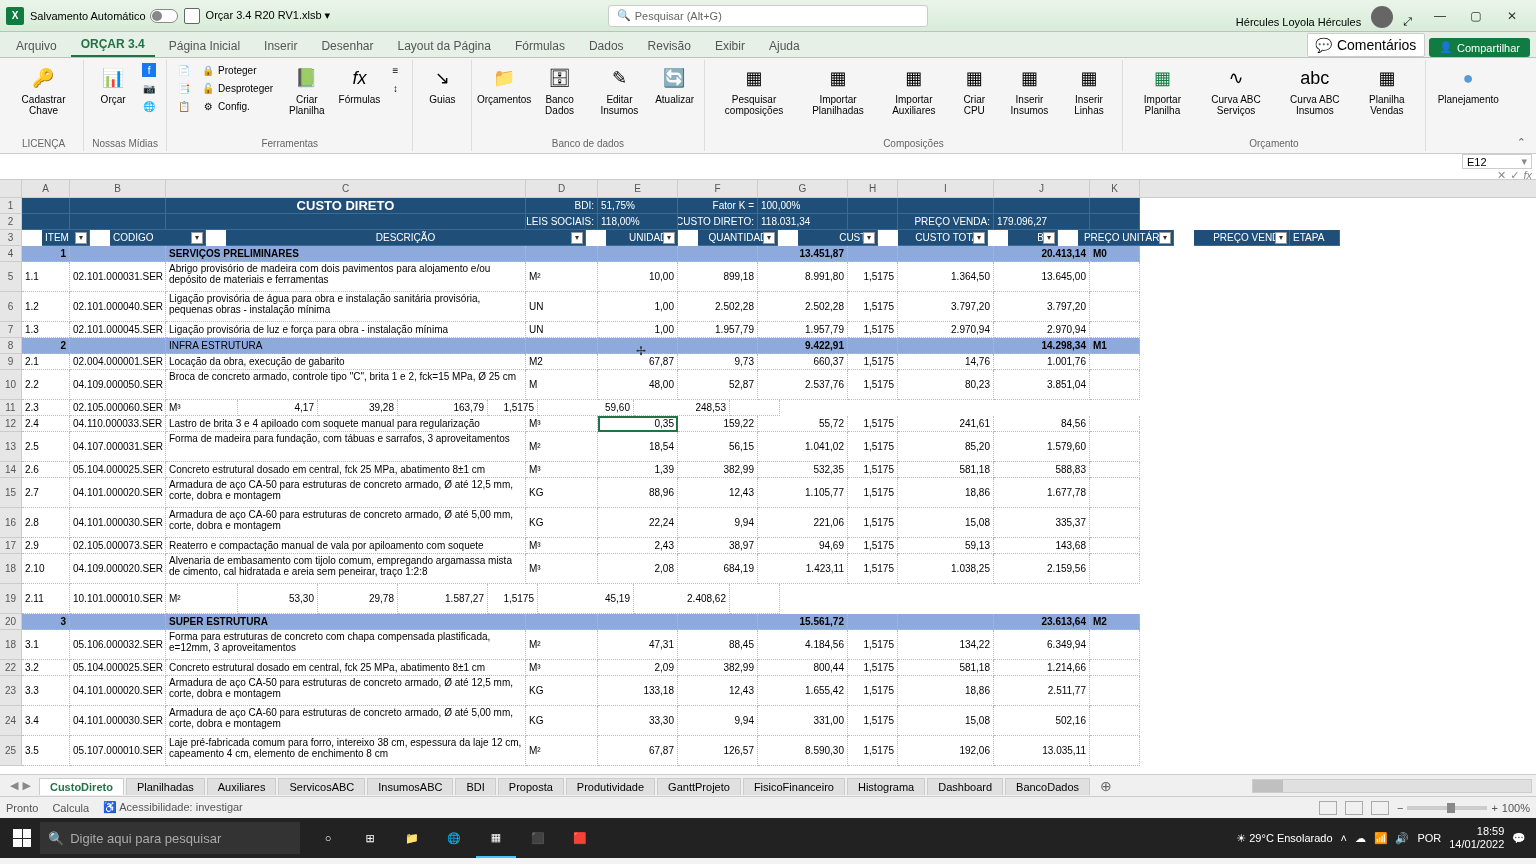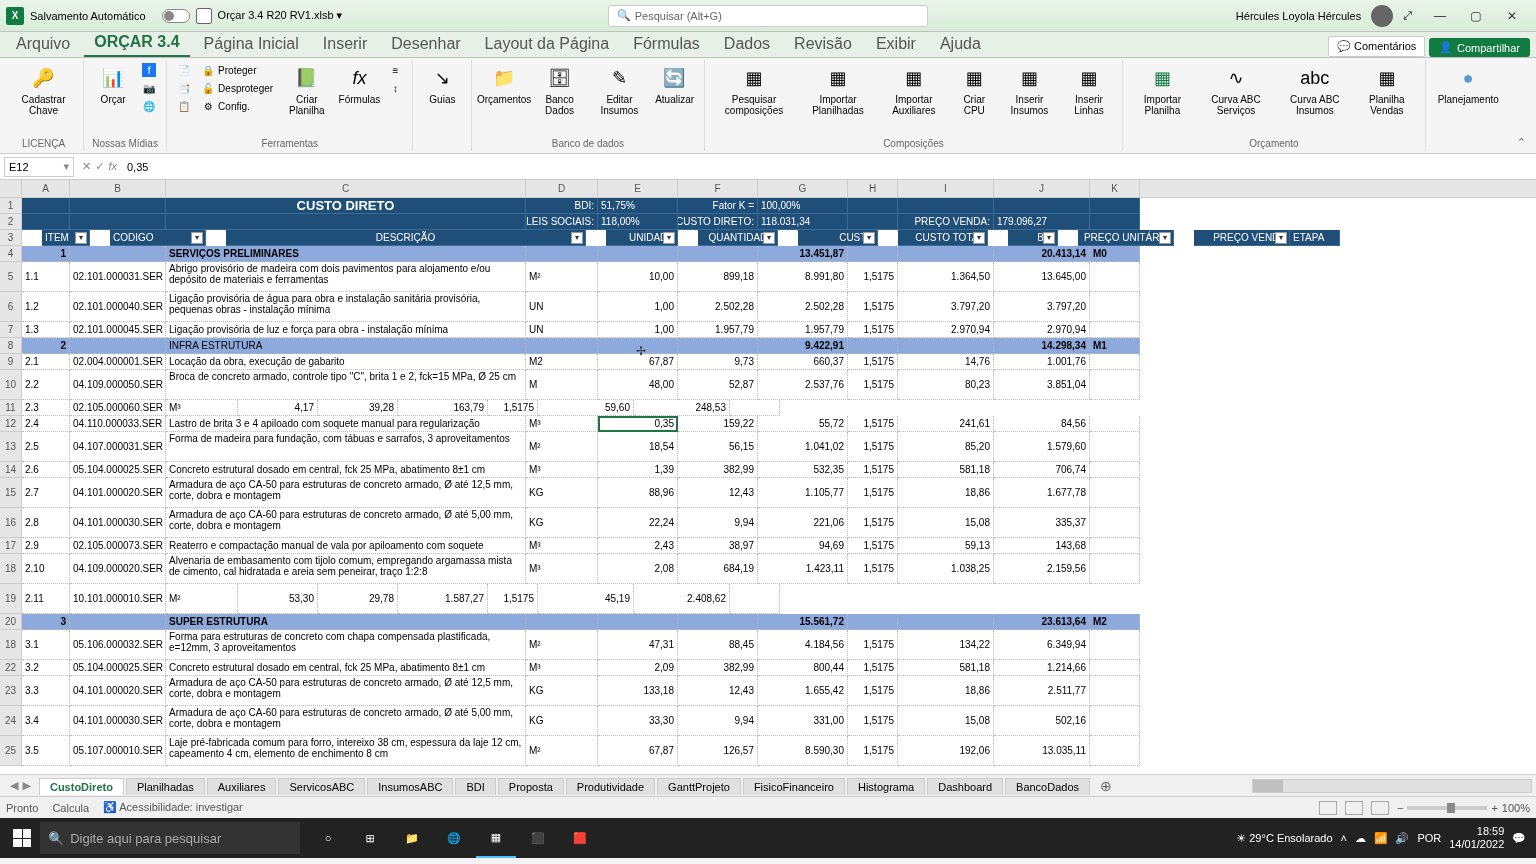--- a/index.html
+++ b/index.html
@@ -2,54 +2,54 @@
 <html><head>
 <meta charset="utf-8">
 <style>
 * { margin: 0; padding: 0; box-sizing: border-box; font-family: "Segoe UI", Arial, sans-serif; }
 body { background: #f3f3f3; width: 1536px; height: 864px; overflow: hidden; position: relative; font-size: 11px; }
 
 
 .titlebar { height: 32px; background: linear-gradient(#eaf5ea,#d8ecd8); display: flex; align-items: center; padding: 0 6px; border-bottom: 1px solid #c0c0c0; }
 .titlebar .left { display: flex; align-items: center; gap: 6px; flex: 0 0 420px; }
 .titlebar .excel-icon { width: 18px; height: 18px; background: #107c41; color: #fff; display: flex; align-items: center; justify-content: center; font-weight: bold; font-size: 10px; border-radius: 2px; }
-.titlebar .autosave { display: flex; align-items: center; gap: 16px; font-size: 11px; justify-content: flex-end; }
+.titlebar .autosave { display: flex; align-items: center; gap: 4px; font-size: 11px; justify-content: flex-end; }
 .titlebar .toggle { width: 28px; height: 14px; border-radius: 7px; background: #fff; border: 1px solid #888; position: relative; }
 .titlebar .toggle::after { content: ''; position: absolute; width: 10px; height: 10px; border-radius: 50%; background: #888; top: 1px; left: 1px; }
 .titlebar .save-icon { width: 16px; height: 16px; border: 1px solid #666; border-radius: 2px; background: #fff; }
 .titlebar .center { flex: 1; display: flex; justify-content: center; }
 .titlebar .search { background: #fff; border: 1px solid #ccc; border-radius: 3px; padding: 2px 8px; width: 320px; height: 22px; display: flex; align-items: center; gap: 4px; color: #666; }
-.titlebar .right { flex: 0 0 420px; display: flex; justify-content: flex-end; align-items: center; gap: 10px; }
+.titlebar .right { flex: 0 0 420px; display: flex; justify-content: flex-end; align-items: flex-end; gap: 10px; }
 .titlebar .avatar { width: 22px; height: 22px; border-radius: 50%; background: #666; }
 .titlebar .winctrl { display: flex; gap: 0; }
 .titlebar .winctrl span { width: 36px; height: 24px; display: flex; align-items: center; justify-content: center; font-size: 12px; color: #333; }
 
 
 .ribbontabs { height: 26px; background: #e6f0e6; display: flex; align-items: flex-end; padding: 0 6px; gap: 4px; border-bottom: 1px solid #c0c0c0; }
-.ribbontabs .tab { padding: 4px 10px; font-size: 16px; color: #555; cursor: pointer; }
+.ribbontabs .tab { padding: 4px 10px; font-size: 12px; color: #555; cursor: pointer; }
 .ribbontabs .tab.active { border-bottom: 2px solid #217346; color: #217346; font-weight: 600; }
 .ribbontabs .spacer { flex: 1; }
-.ribbontabs .comments { padding: 3px 8px; border: 1px solid #ccc; border-radius: 2px; background: #fff; font-size: 11px; }
+.ribbontabs .comments { padding: 3px 8px; border: 1px solid #ccc; border-radius: 2px; background: #fff; font-size: 14px; }
 .ribbontabs .share { padding: 3px 10px; background: #107c41; color: #fff; border-radius: 3px; font-size: 11px; display: flex; align-items: center; gap: 4px; }
 
 
 .ribbon { height: 96px; background: #f5f5f5; display: flex; border-bottom: 1px solid #ccc; padding: 2px 4px; }
 .ribbon-group { border-right: 1px solid #ddd; padding: 2px 8px 2px 8px; display: flex; flex-direction: column; justify-content: space-between; }
 .ribbon-group .controls { display: flex; gap: 6px; align-items: flex-start; }
 .ribbon-group .label { text-align: center; font-size: 10px; color: #666; padding-top: 2px; }
 .ribbon-btn { display: flex; flex-direction: column; align-items: center; gap: 2px; padding: 2px 4px; min-width: 42px; }
 .ribbon-btn .icon { width: 28px; height: 28px; display: flex; align-items: center; justify-content: center; font-size: 18px; }
 .ribbon-btn .txt { font-size: 10px; text-align: center; line-height: 1.1; }
 .ribbon-small { display: flex; flex-direction: column; gap: 2px; }
 .ribbon-small .row { display: flex; align-items: center; gap: 3px; font-size: 10px; padding: 1px 2px; }
 .ribbon-small .row .si { width: 14px; height: 14px; display: inline-flex; align-items: center; justify-content: center; }
 .ribbon .collapse { margin-left: auto; padding: 2px 6px; align-self: flex-end; color: #666; }
 
 
-.formulabar { height: 26px; background: #fff; display: flex; align-items: center; border-bottom: 1px solid #ccc; }
+.formulabar { height: 26px; background: #fff; display: flex; align-items: flex-end; border-bottom: 1px solid #ccc; flex-direction: column; }
 .namebox { width: 70px; border: 1px solid #ccc; height: 20px; margin: 0 4px; padding: 0 4px; display: flex; align-items: center; font-size: 11px; }
 .namebox .dd { margin-left: auto; color: #888; }
 .fb-btns { display: flex; gap: 4px; padding: 0 4px; color: #888; }
 .fb-input { flex: 1; padding: 0 6px; font-size: 11px; }
 
 
 .grid-wrap { position: relative; height: 594px; overflow: hidden; background: #fff; }
 .colheads { display: flex; height: 18px; background: #e6e6e6; border-bottom: 1px solid #ccc; }
 .colheads .corner { width: 22px; border-right: 1px solid #ccc; }
 .colheads .ch { border-right: 1px solid #ccc; text-align: center; font-size: 10px; color: #555; line-height: 18px; }
@@ -551,21 +551,21 @@
         <div class="rowhead">14</div>
         <div class="cell cA">2.6</div>
         <div class="cell cB">05.104.000025.SER</div>
         <div class="cell cC">Concreto estrutural dosado em central, fck 25 MPa, abatimento 8±1 cm</div>
         <div class="cell cD">M³</div>
         <div class="cell cE num">1,39</div>
         <div class="cell cF num">382,99</div>
         <div class="cell cG num">532,35</div>
         <div class="cell cH num">1,5175</div>
         <div class="cell cI num">581,18</div>
-        <div class="cell cJ num">706,74</div>
+        <div class="cell cJ num">588,83</div>
         <div class="cell cK"></div>
       </div>
       <div class="row h30">
         <div class="rowhead">15</div>
         <div class="cell cA">2.7</div>
         <div class="cell cB">04.101.000020.SER</div>
         <div class="cell cC wrap">Armadura de aço CA-50 para estruturas de concreto armado, Ø até 12,5 mm, corte, dobra e montagem</div>
         <div class="cell cD">KG</div>
         <div class="cell cE num">88,96</div>
         <div class="cell cF num">12,43</div>

